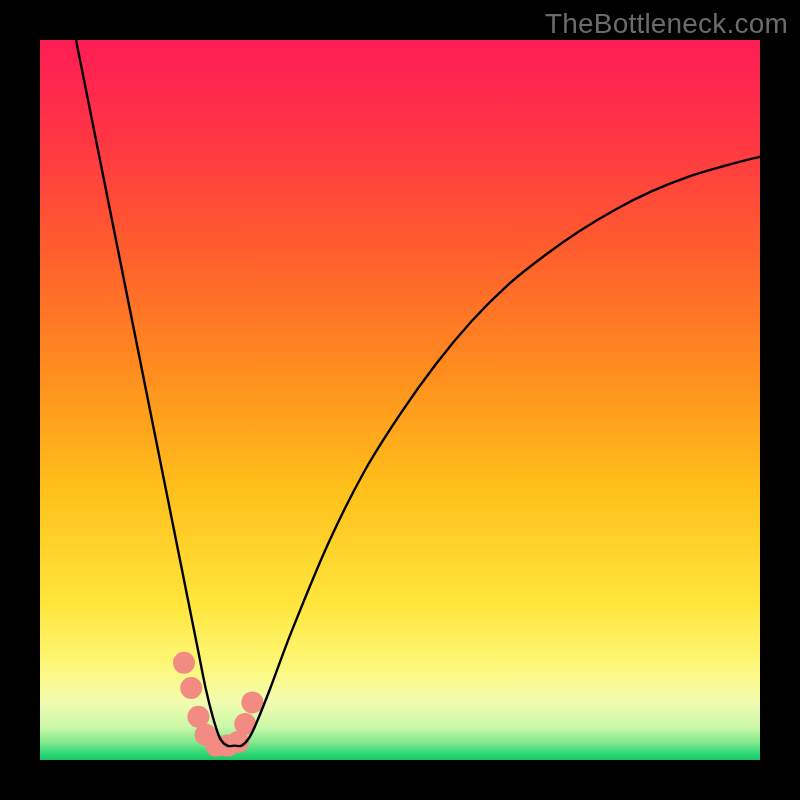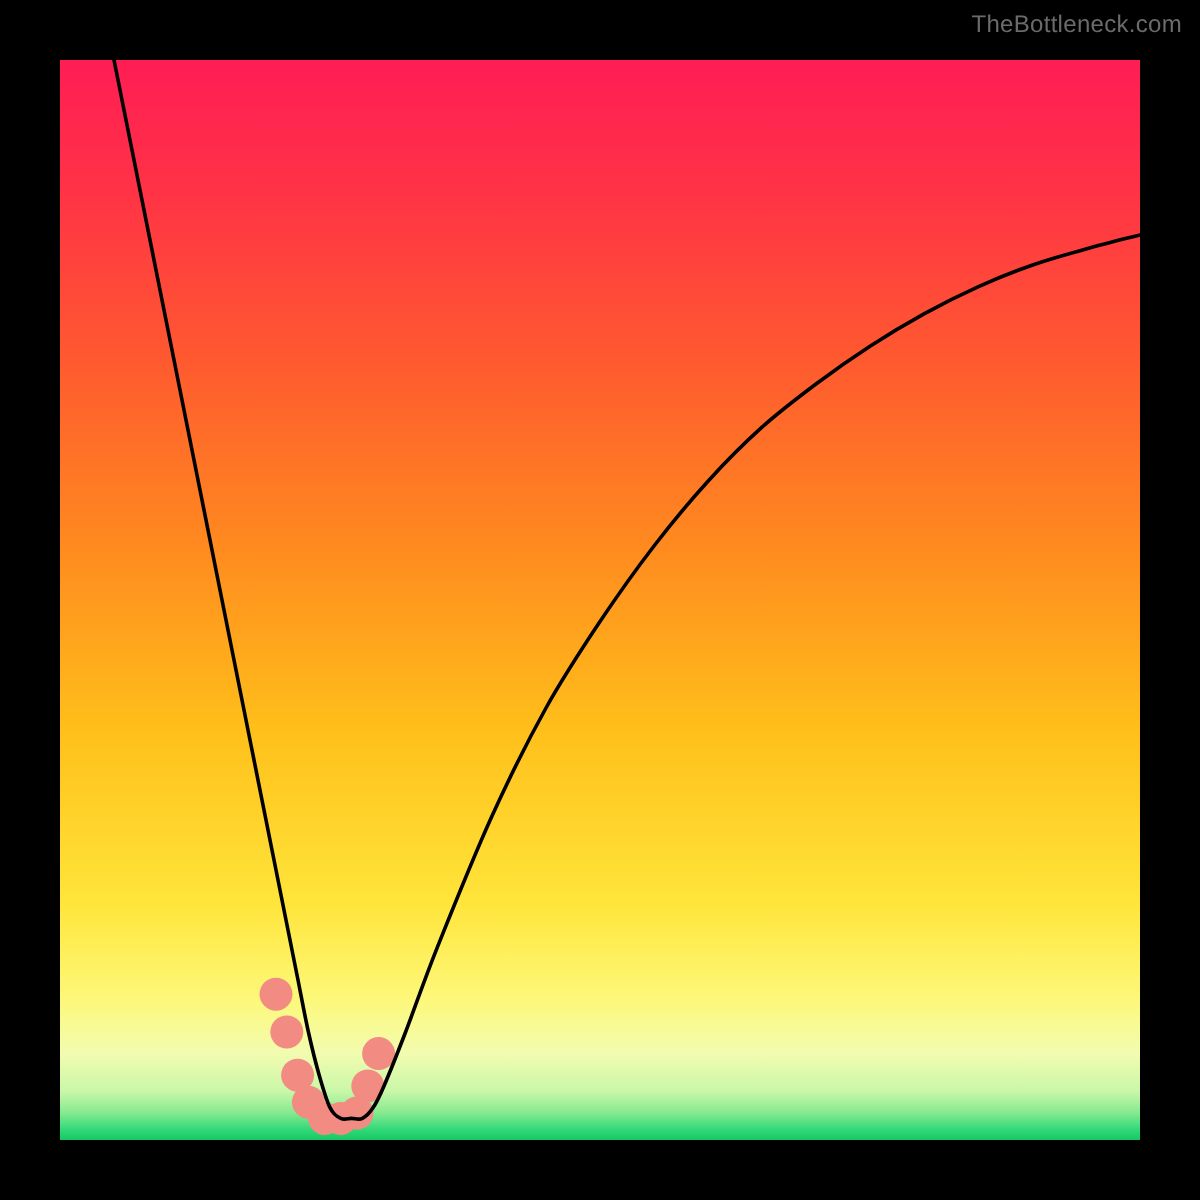--- a/index.html
+++ b/index.html
@@ -25,21 +25,21 @@
     top: 40px;
     width: 720px;
     height: 720px;
     overflow: hidden;
   }
   .watermark {
     position: absolute;
     top: 8px;
     right: 12px;
     color: #6b6b6b;
-    font-size: 16px;
+    font-size: 28px;
     font-weight: 400;
     letter-spacing: 0.2px;
     pointer-events: none;
   }
   svg {
     display: block;
   }
 </style>
 </head>
 <body>

